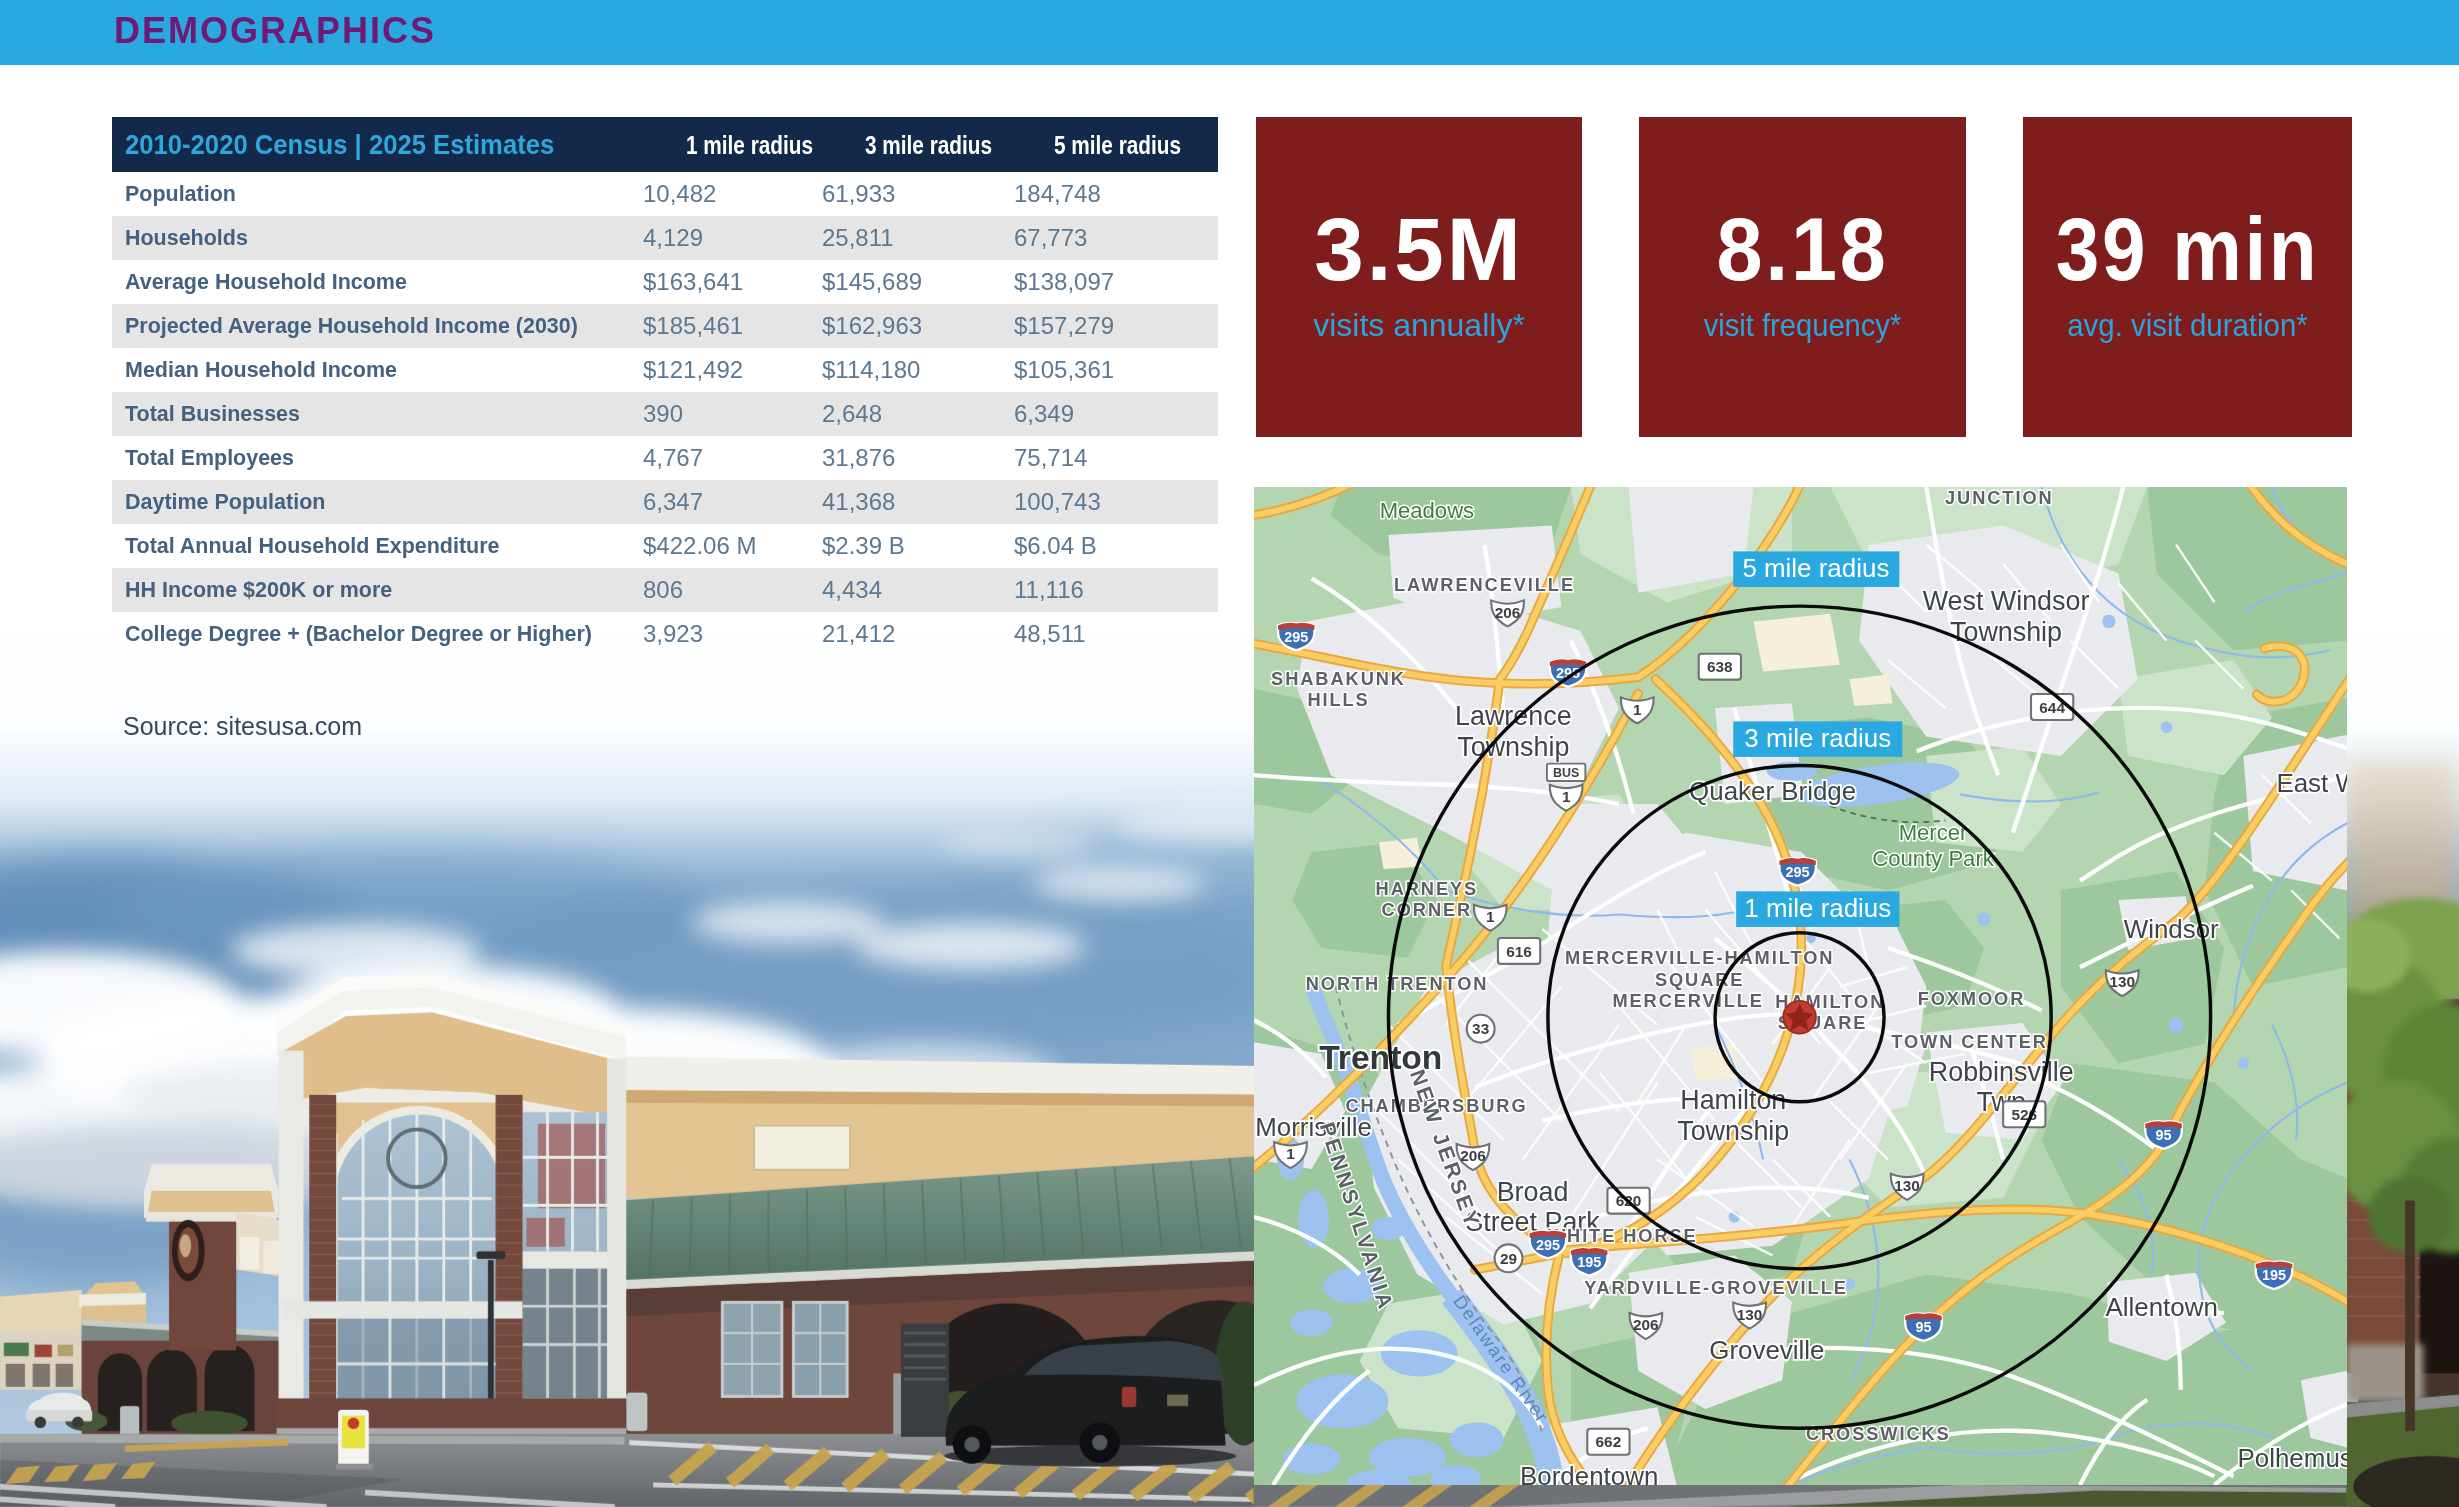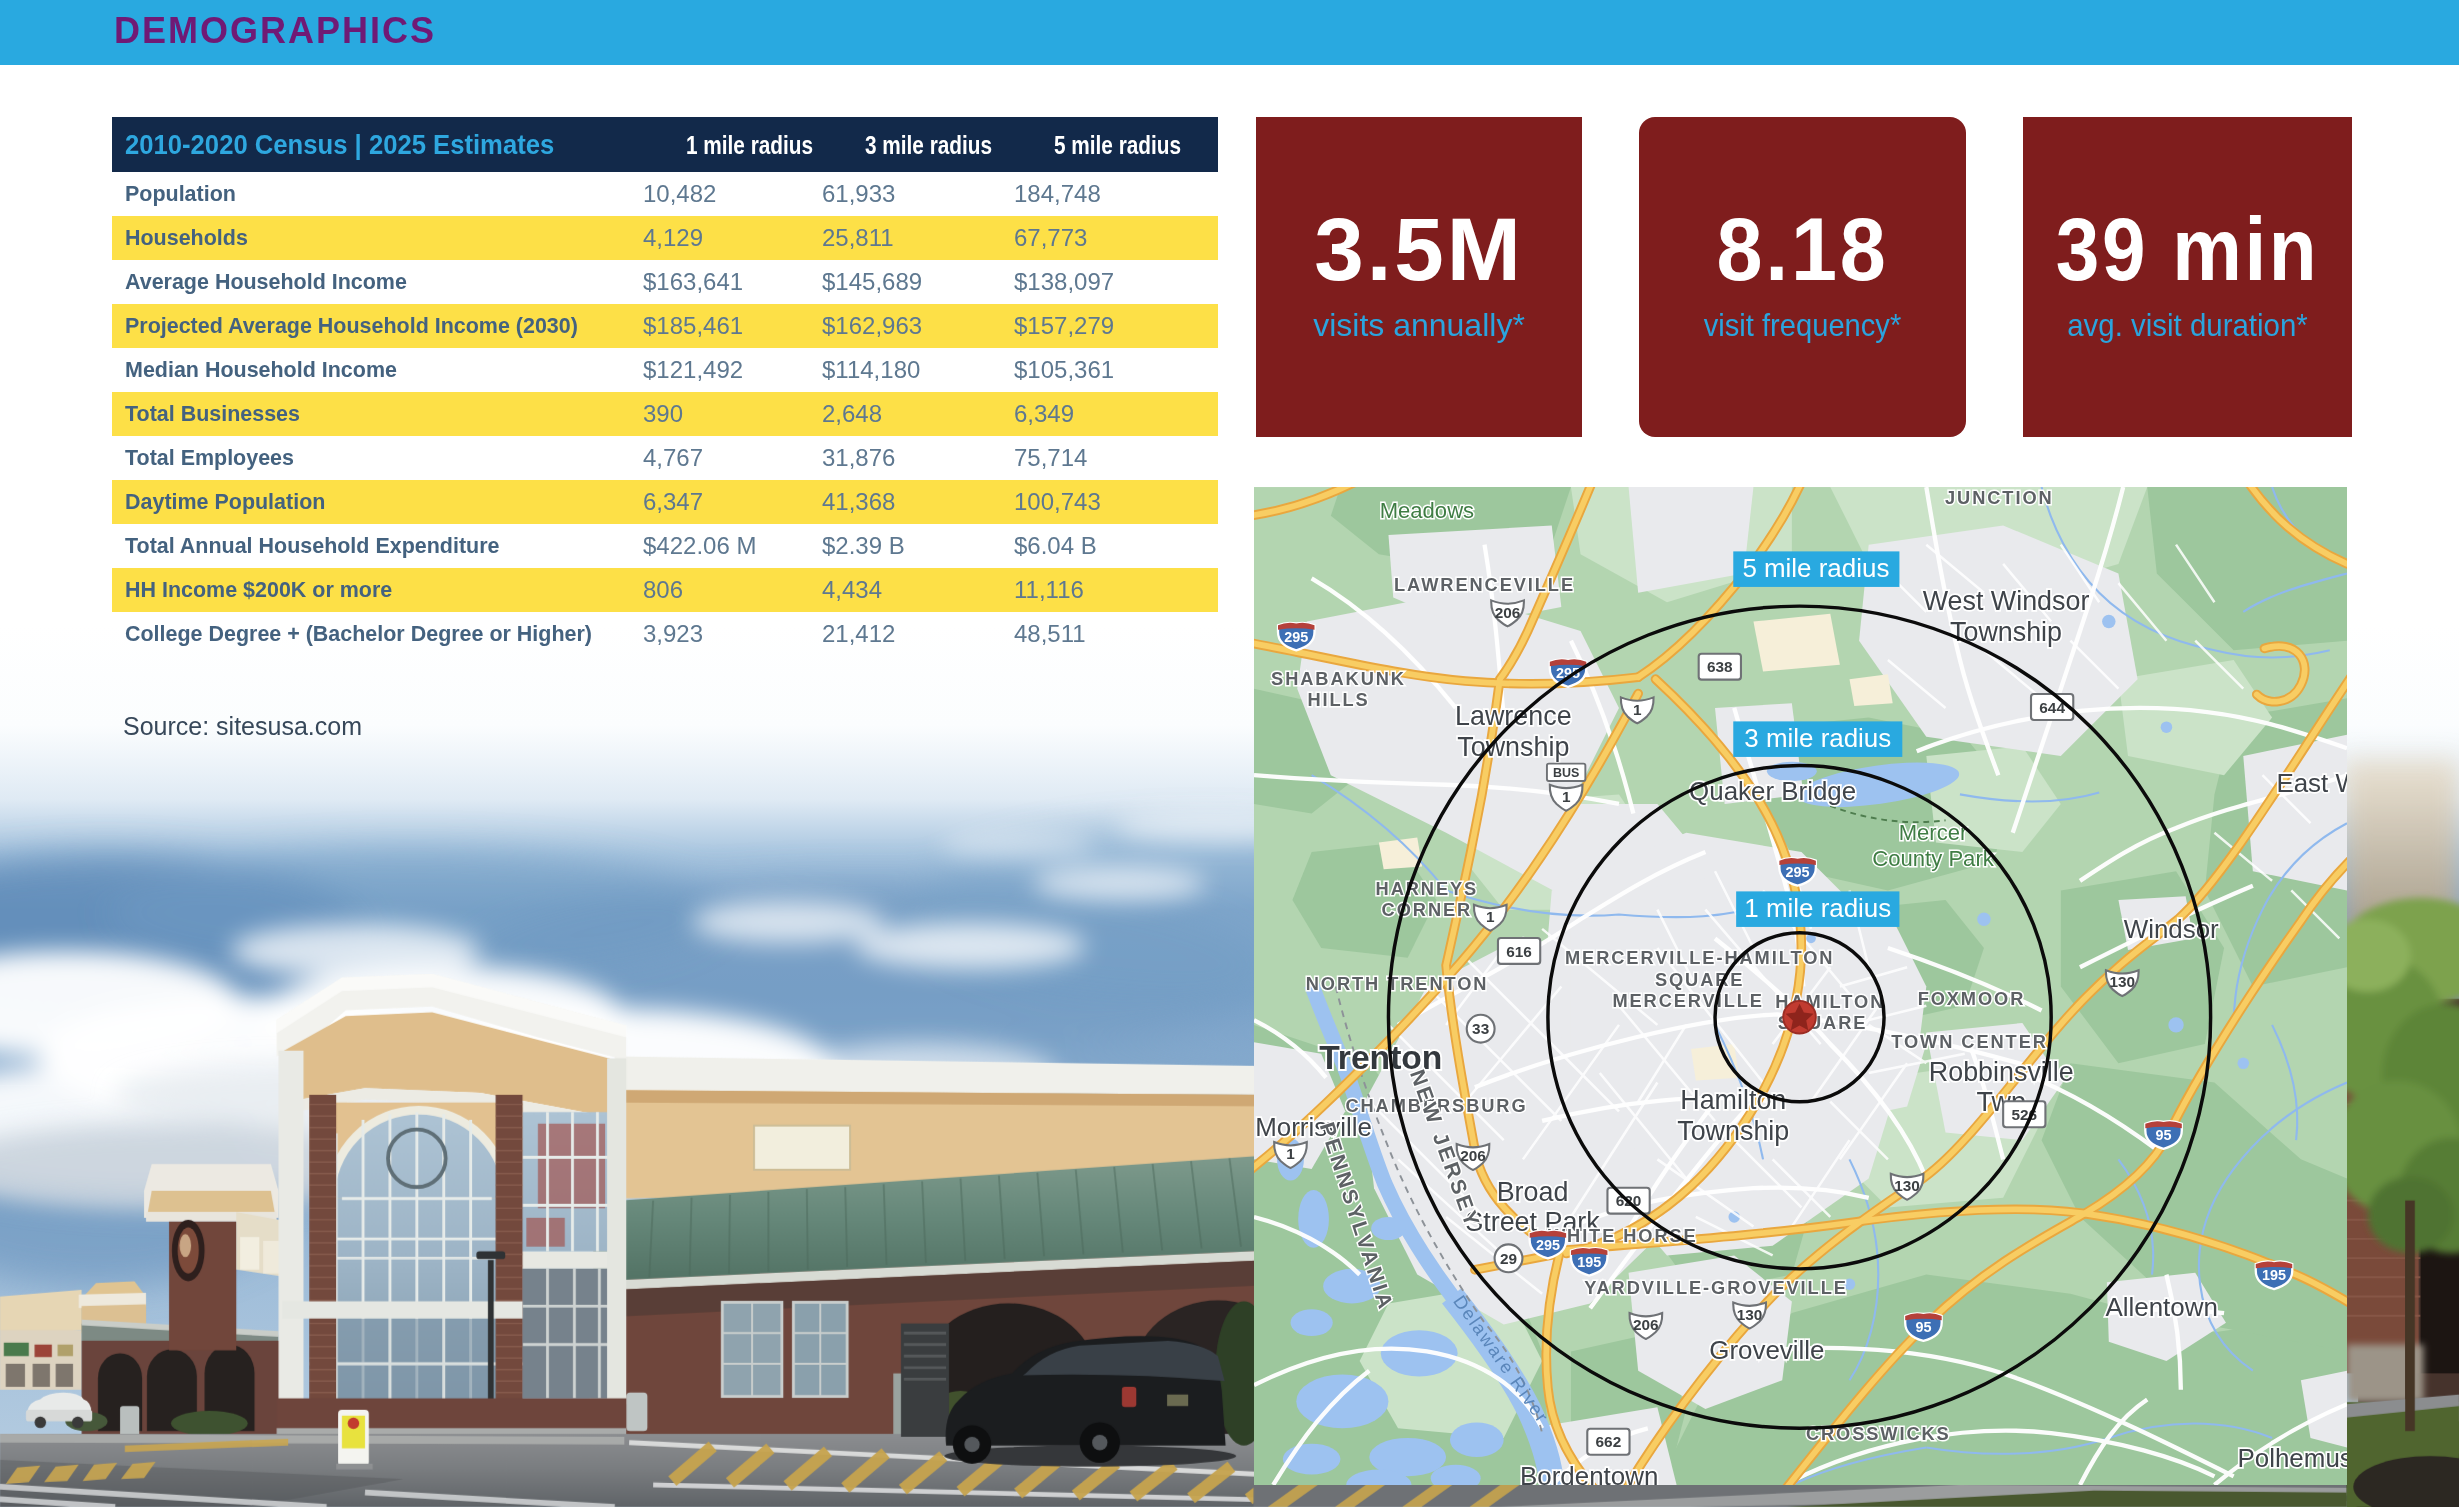--- a/index.html
+++ b/index.html
@@ -8,32 +8,32 @@
   .abs{position:absolute;}
   
   #topbar{left:0;top:0;width:2459px;height:65px;background:#29a9e0;}
   #topbar .t{position:absolute;left:114px;top:0;line-height:61px;font-size:36px;font-weight:bold;color:#701a75;letter-spacing:2px;}
   
   #tbl{left:112px;top:117px;width:1106px;}
   #tbl .hdr{position:relative;height:55px;background:#12294a;padding-left:20px;}
   #tbl .hdr .ht{position:absolute;left:12.5px;top:0;line-height:56px;font-size:27px;font-weight:bold;color:#2ea7df;transform:scaleX(0.95);transform-origin:0 50%;white-space:nowrap;}
   #tbl .hdr .hc{position:absolute;top:0;line-height:56px;font-size:26px;font-weight:bold;color:#ffffff;text-align:center;width:183px;transform:scaleX(0.8);white-space:nowrap;}
   #tbl .row{position:relative;height:44px;}
-  #tbl .row.alt{background:#fde047;}
+  #tbl .row.alt{background:#e5e5e5;}
   #tbl .row .lb{position:absolute;left:12.5px;top:0;line-height:44px;font-size:22.6px;font-weight:bold;color:#44627f;white-space:nowrap;transform:scaleX(0.95);transform-origin:0 50%;}
   #tbl .row .vc{position:absolute;top:0;line-height:44px;font-size:24px;color:#5e7890;text-align:left;width:183px;}
   .c1{left:531px;} .c2{left:710px;} .c3{left:902px;}
   .hc.c1{left:546px;} .hc.c2{left:725px;} .hc.c3{left:914px;}
   #src{left:123px;top:668px;font-size:25px;color:#37485a;margin-top:44px;}
   
   .sbox{top:117px;height:320px;background:#7f1d1d;}
   .sbox .num{position:absolute;left:0;width:100%;top:88px;height:89px;line-height:89px;text-align:center;font-size:89px;font-weight:bold;color:#ffffff;letter-spacing:2.9px;}
   .sbox .cap{position:absolute;left:0;width:100%;top:192px;height:32px;line-height:32px;text-align:center;font-size:32px;color:#2ba4de;}
   #b1{left:1256px;width:326px;}
-  #b2{left:1639px;width:327px;border-radius:16px;}
+  #b2{left:1639px;width:327px;}
   #b3{left:2023px;width:329px;}
   #b2 .num{transform:scaleX(0.93);}
   #b3 .num{transform:scaleX(0.88);}
   #b2 .cap{transform:scaleX(0.91);}
   #b3 .cap{transform:scaleX(0.92);}
 </style>
 </head>
 <body>
 <div id="page">
 

